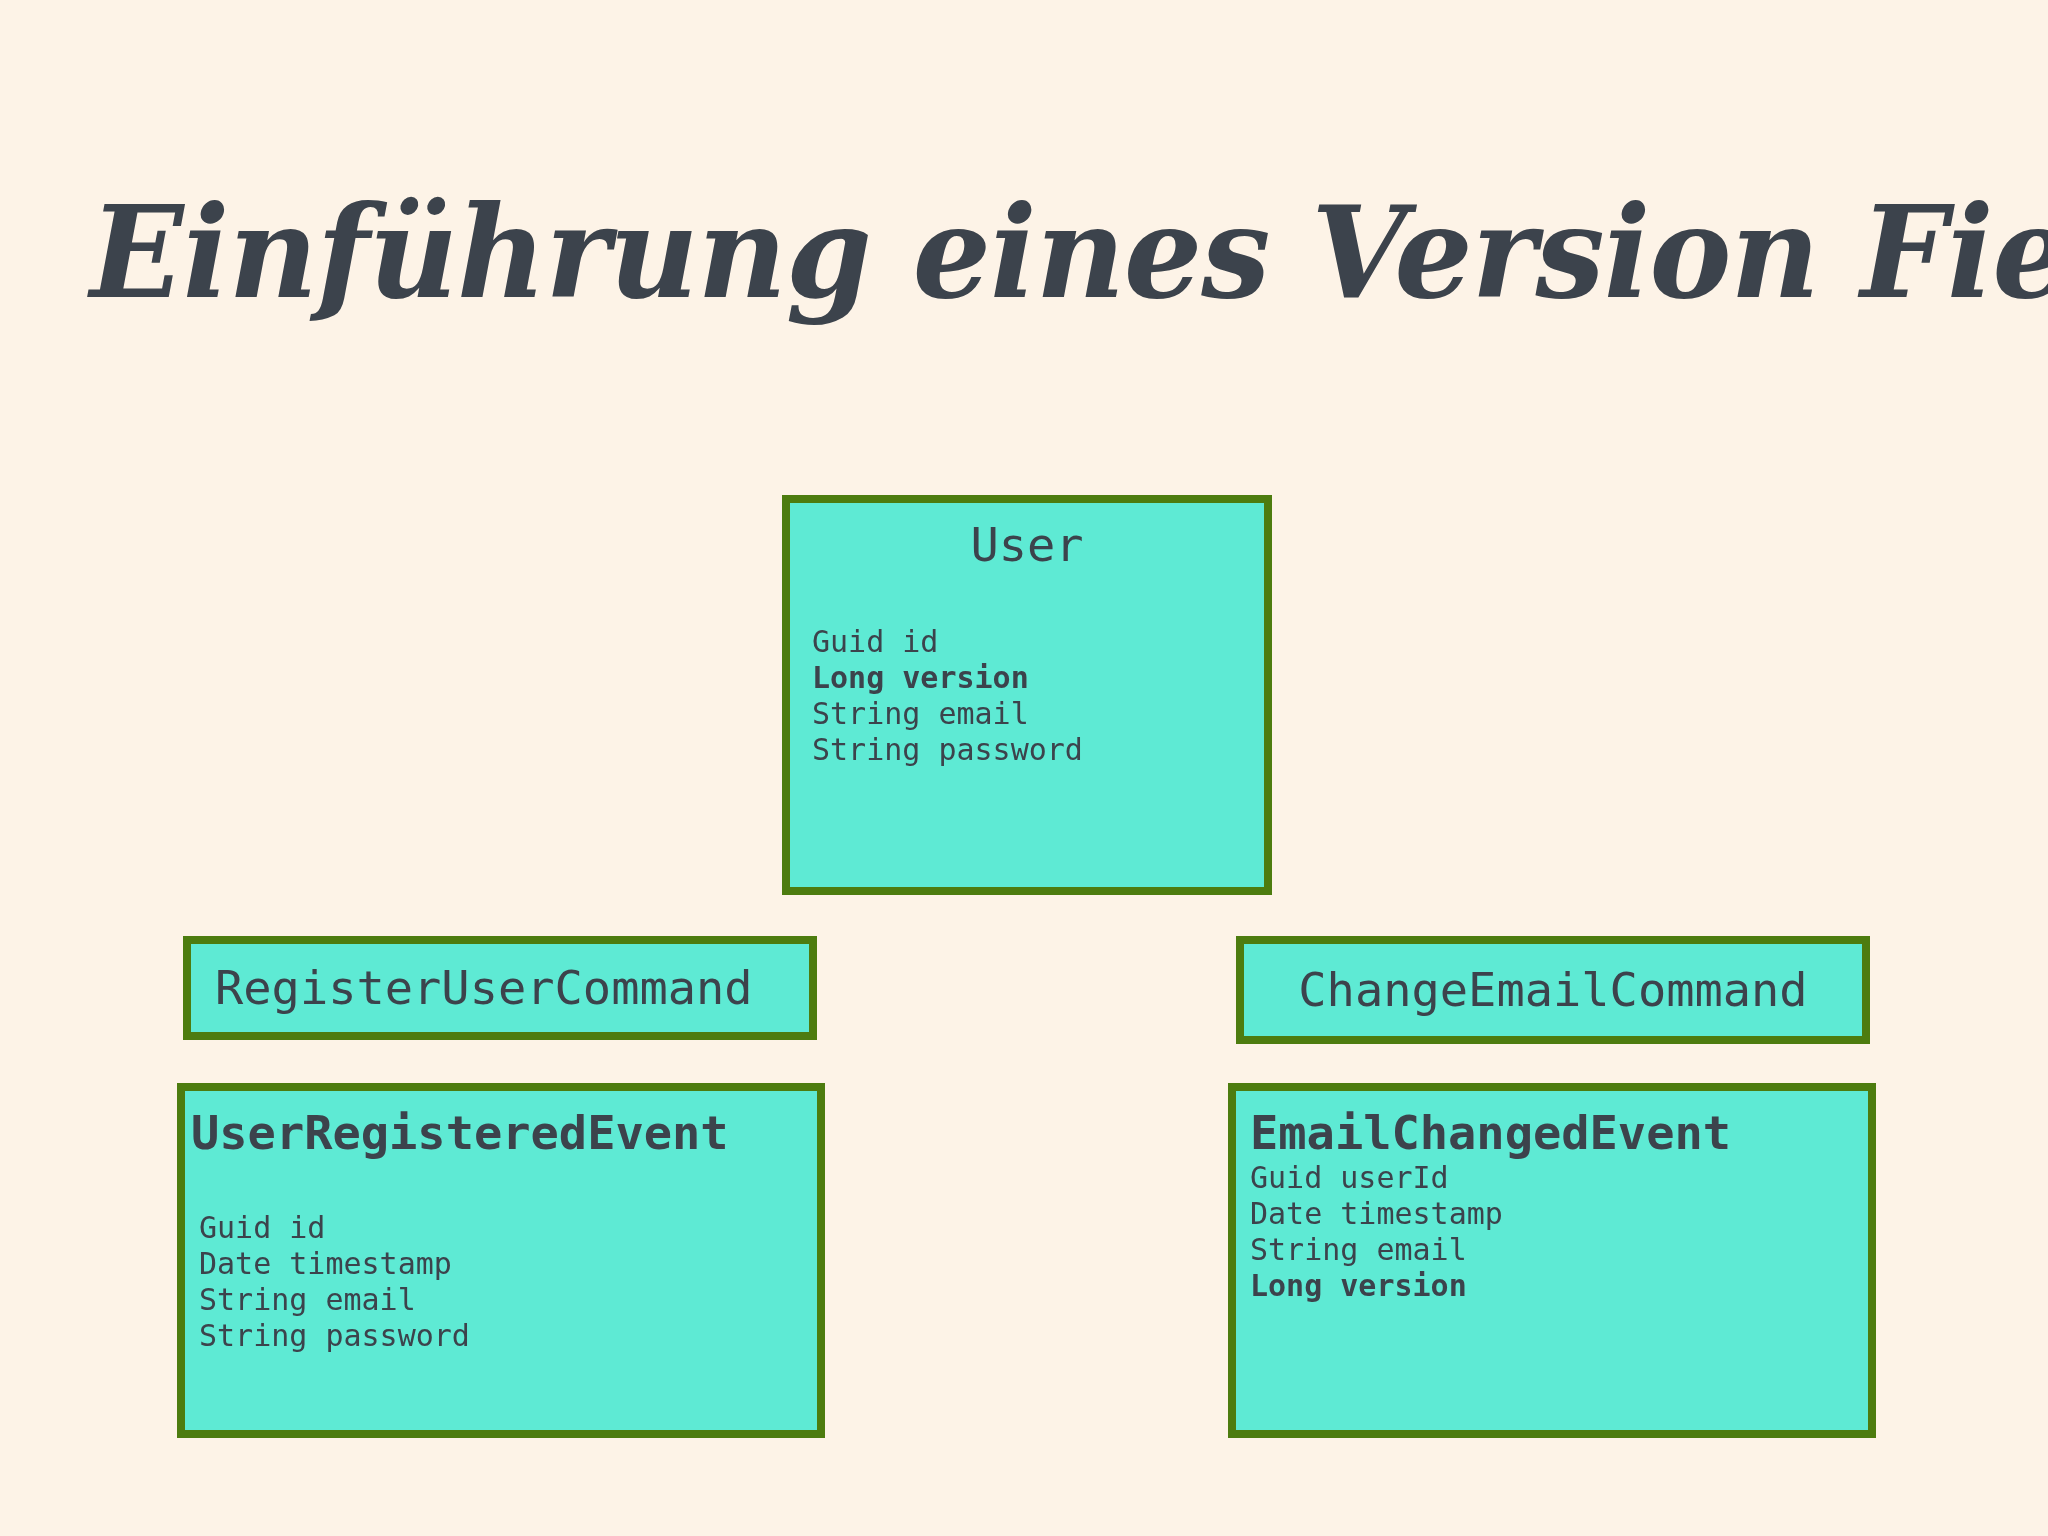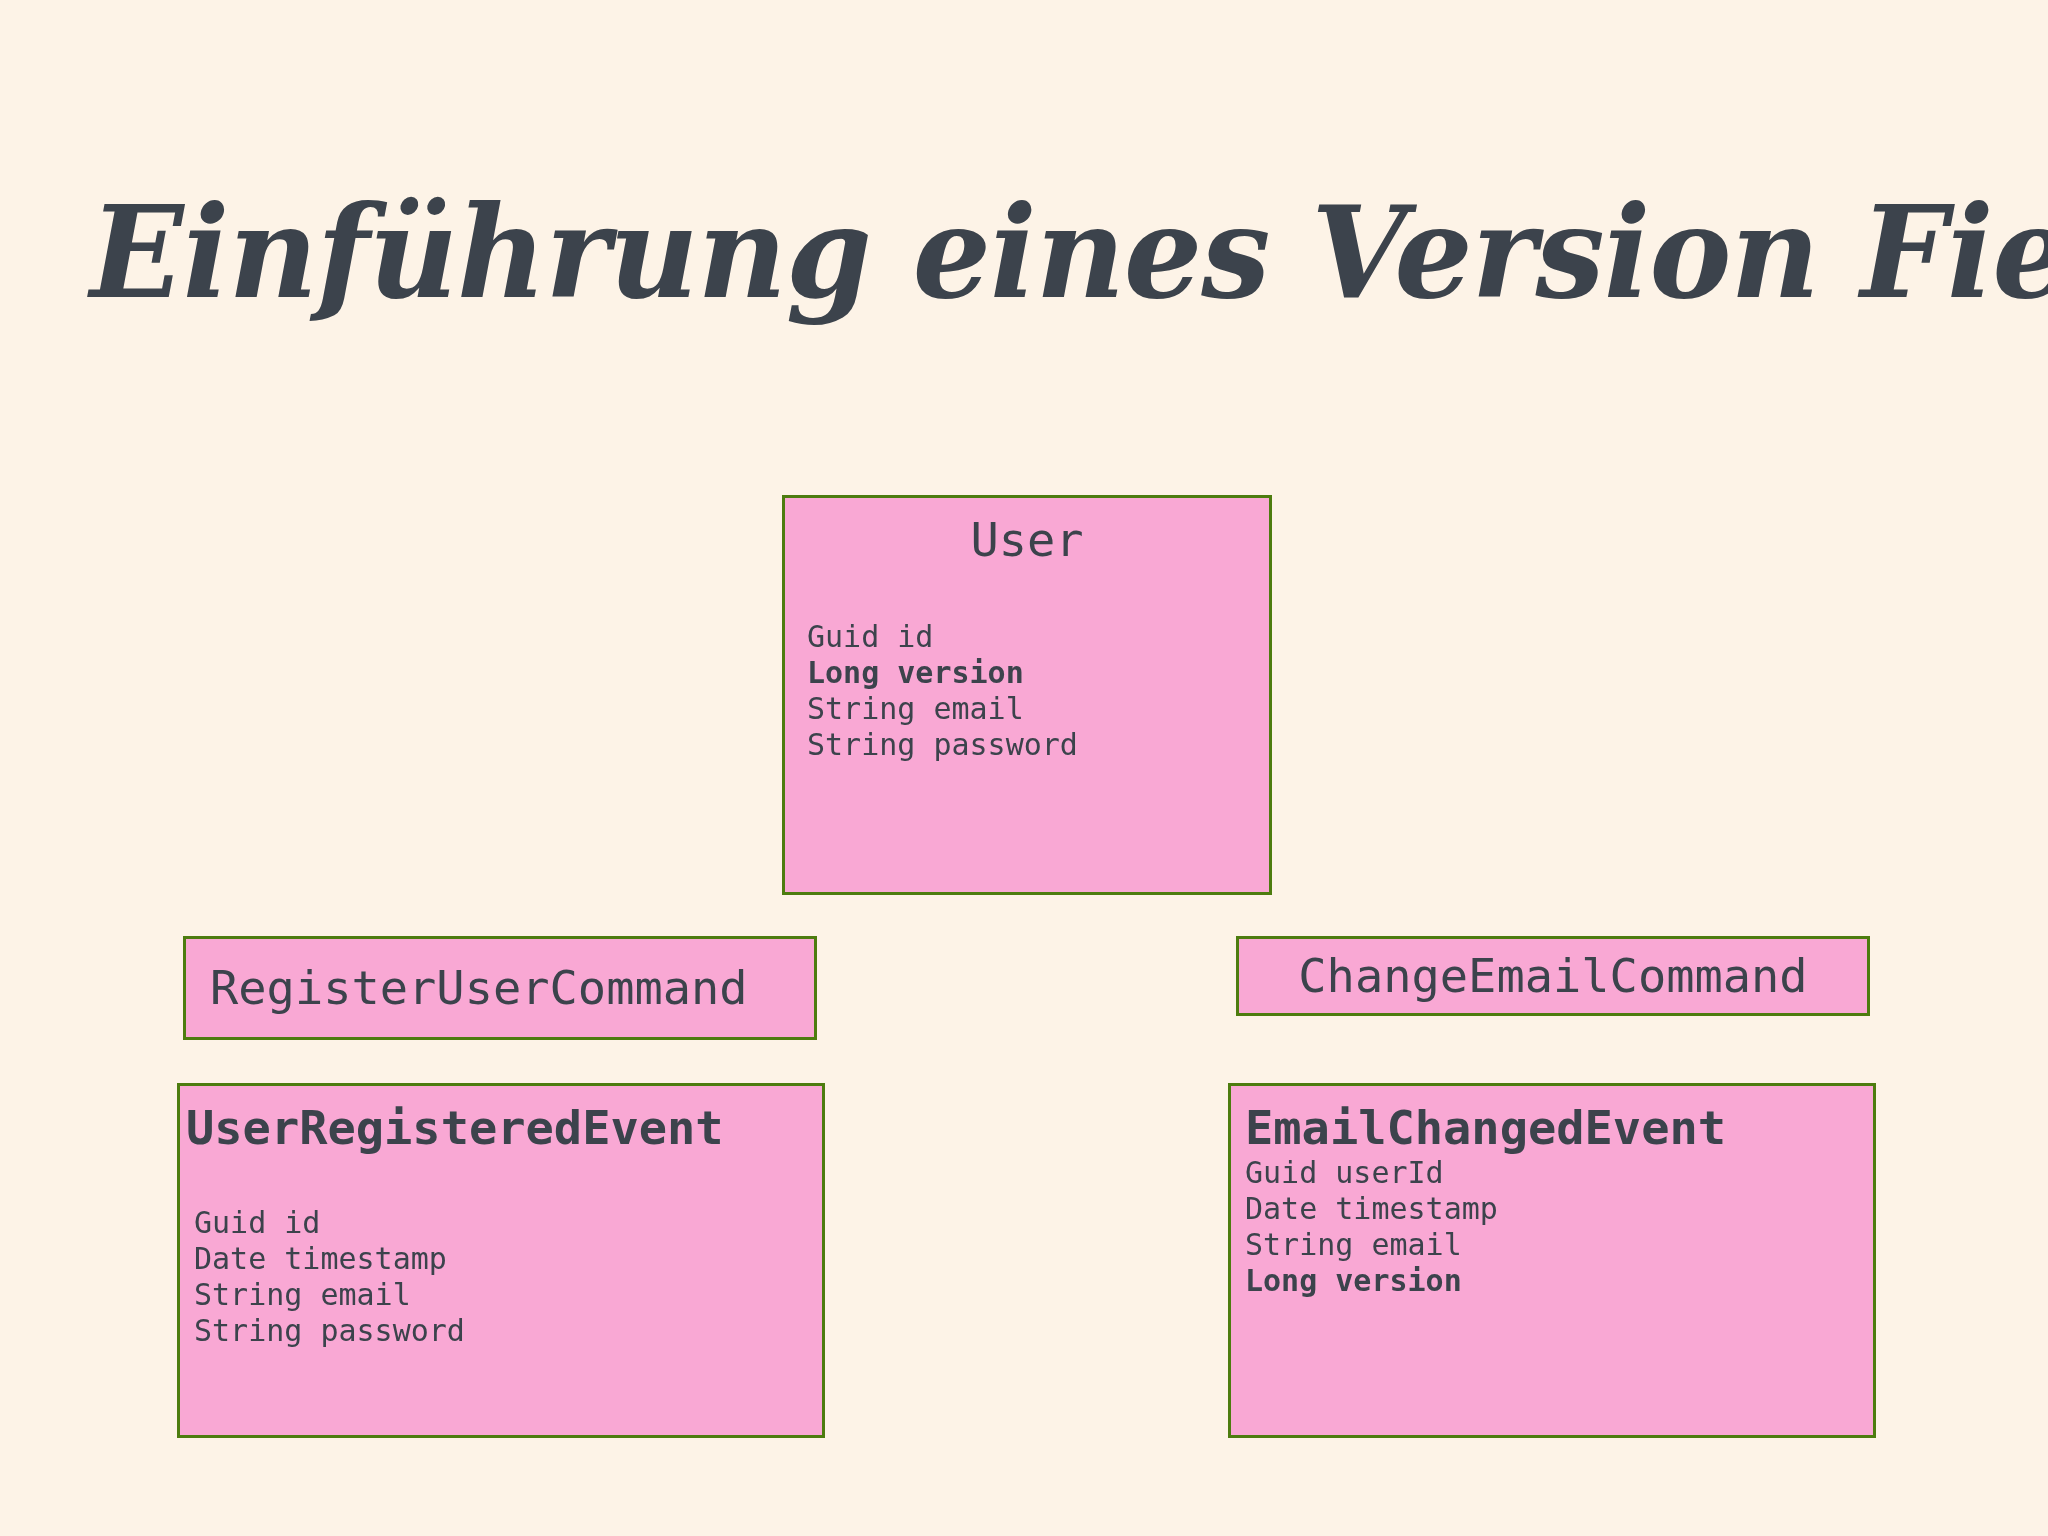--- a/index.html
+++ b/index.html
@@ -36,22 +36,22 @@
     color: #3C434C;
     white-space: nowrap;
     transform: scaleX(0.96);
     transform-origin: left center;
   }
 
   
   .uml-box {
     position: absolute;
     box-sizing: border-box;
-    border: 3px solid #4d7c0f;
-    background: #f9a8d4;
+    border: 8px solid #4d7c0f;
+    background: #5eead4;
     font-family: "DejaVu Sans Mono", "Liberation Mono", monospace;
     color: #3C434C;
   }
 
   .box-title {
     font-size: 47px;
     line-height: 1.18;
     white-space: nowrap;
   }
   .box-title.center { text-align: center; }
@@ -89,21 +89,21 @@
     height: 104px;
     padding: 0 24px;
     display: flex;
     align-items: center;
   }
 
   #box-change-command {
     left: 1236px;
     top: 936px;
     width: 634px;
-    height: 80px;
+    height: 108px;
     padding: 0 24px;
     display: flex;
     align-items: center;
     justify-content: center;
   }
 
   #box-user-registered-event {
     left: 177px;
     top: 1083px;
     width: 648px;

